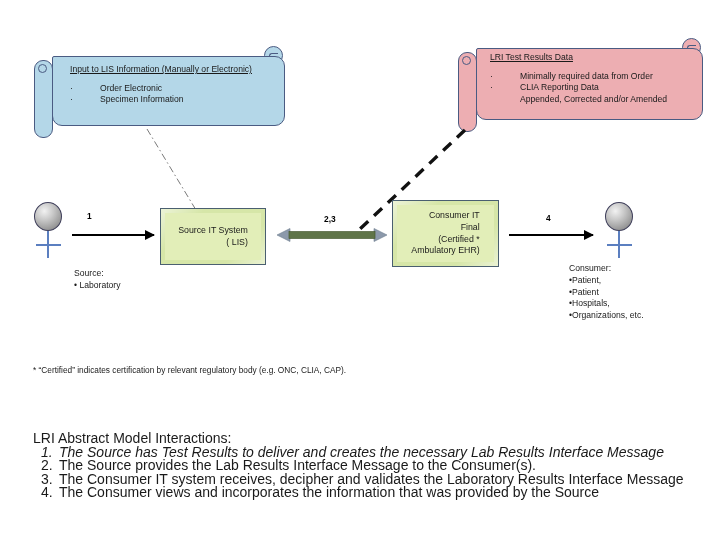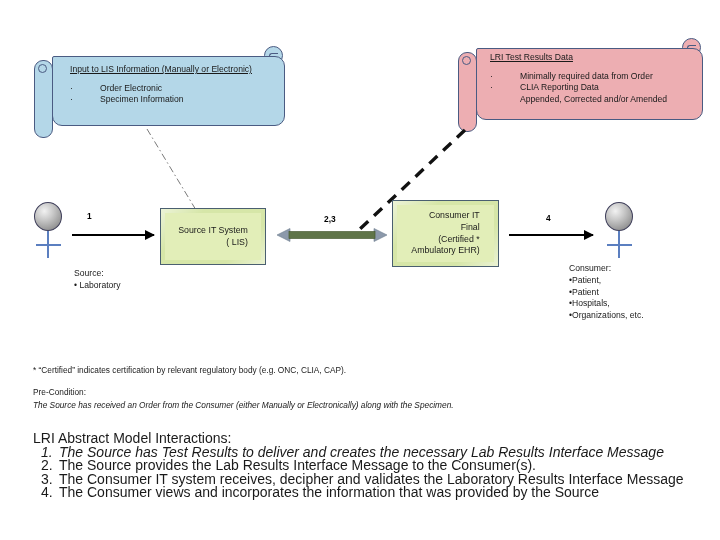--- a/index.html
+++ b/index.html
@@ -217,24 +217,20 @@
   <div class="caption" id="cap-consumer">
     <span class="ln">Consumer:</span>
     <span class="ln">•Patient,</span>
     <span class="ln">•Patient</span>
     <span class="ln">•Hospitals,</span>
     <span class="ln">•Organizations, etc.</span>
   </div>
 
   <div id="note-certified">* “Certified” indicates certification by relevant regulatory body (e.g. ONC, CLIA, CAP).</div>
 
-  <div id="precond">
-    <span>Pre-Condition:</span><br>
-    <span class="it">The Source has received an Order from the Consumer  (either Manually or Electronically) along with the Specimen.</span>
-  </div>
 
   <div id="interactions">
     <span class="hdr">LRI  Abstract Model Interactions:</span>
     <span class="row first"><span class="n">1.</span><span>The Source has Test Results to deliver  and creates the necessary Lab Results Interface Message</span></span>
     <span class="row"><span class="n">2.</span><span>The Source provides the  Lab Results Interface Message to the Consumer(s).</span></span>
     <span class="row"><span class="n">3.</span><span>The Consumer  IT system receives, decipher  and validates the Laboratory Results Interface Message</span></span>
     <span class="row"><span class="n">4.</span><span>The Consumer views  and incorporates the information that was provided by the Source</span></span>
   </div>
 
 </div>

